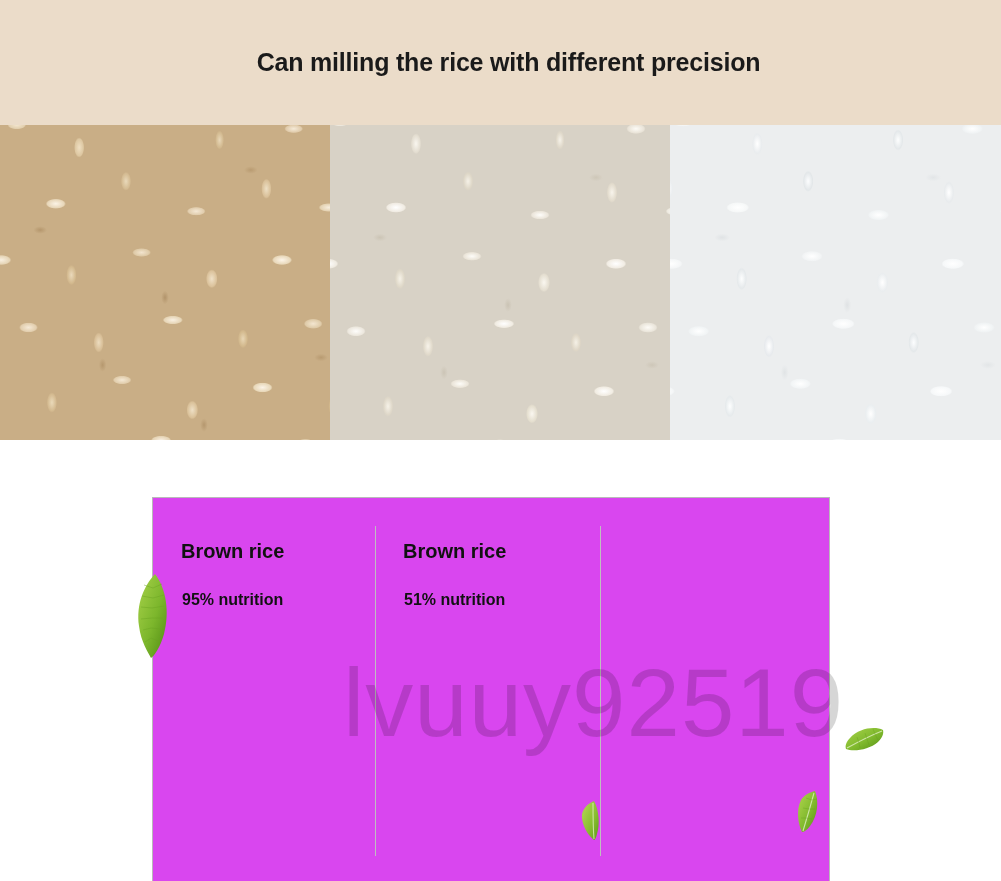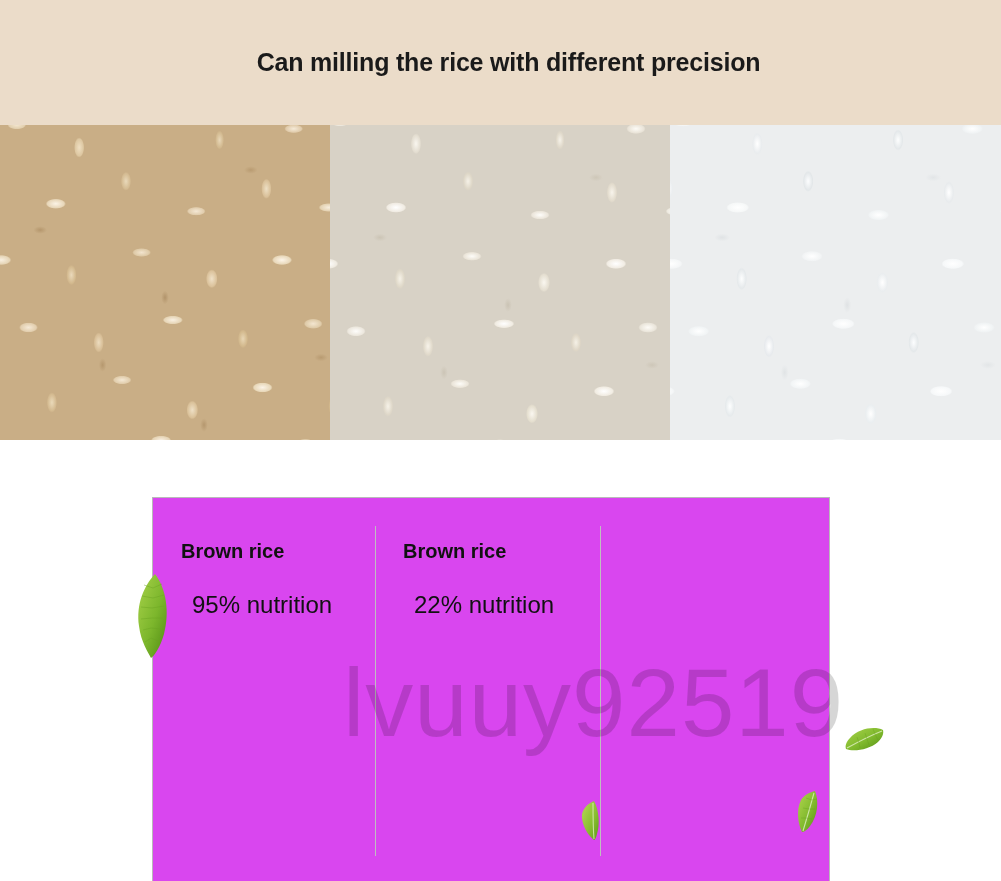--- a/index.html
+++ b/index.html
@@ -270,23 +270,23 @@
     top: 42px;
     left: 0;
     font-size: 20px;
     font-weight: bold;
     color: #111111;
     white-space: nowrap;
   }
   .col-nutrition {
     position: absolute;
     top: 93px;
-    left: 11px;
-    font-size: 24px;
-    font-weight: normal;
+    left: 1px;
+    font-size: 16px;
+    font-weight: bold;
     color: #111111;
     white-space: nowrap;
   }
   .col-desc {
     position: absolute;
     top: 148px;
     left: 0;
     font-size: 15px;
     font-weight: bold;
     color: #1a1a1a;
@@ -363,21 +363,21 @@
   <div class="divider" id="divider-1"></div>
   <div class="divider" id="divider-2"></div>
 
   <div class="column" id="column-brown">
     <div class="col-title">Brown rice</div>
     <div class="col-nutrition">95% nutrition</div>
   </div>
 
   <div class="column" id="column-germ">
     <div class="col-title">Brown rice</div>
-    <div class="col-nutrition">22% nutrition</div>
+    <div class="col-nutrition">51% nutrition</div>
   </div>
 
 
 </div>
 
 <div id="watermark">lvuuy92519</div>
 
 <svg class="leaf" id="leaf-main" viewBox="0 0 34 86">
   <defs>
     <linearGradient id="lgMain" x1="0" y1="0" x2="1" y2="1">

